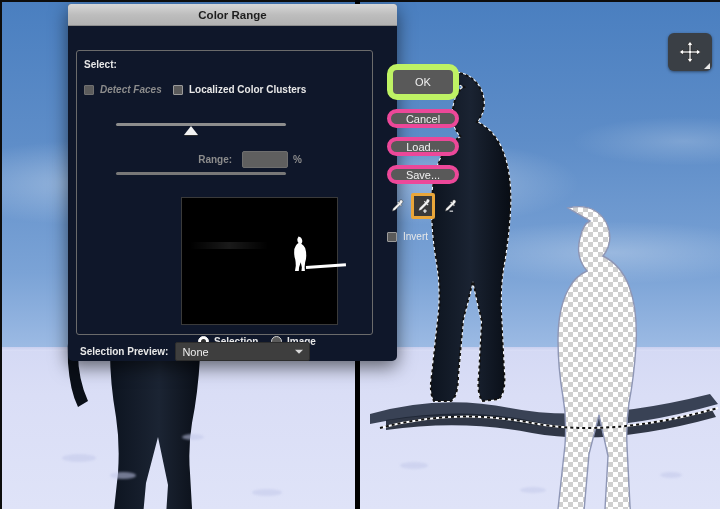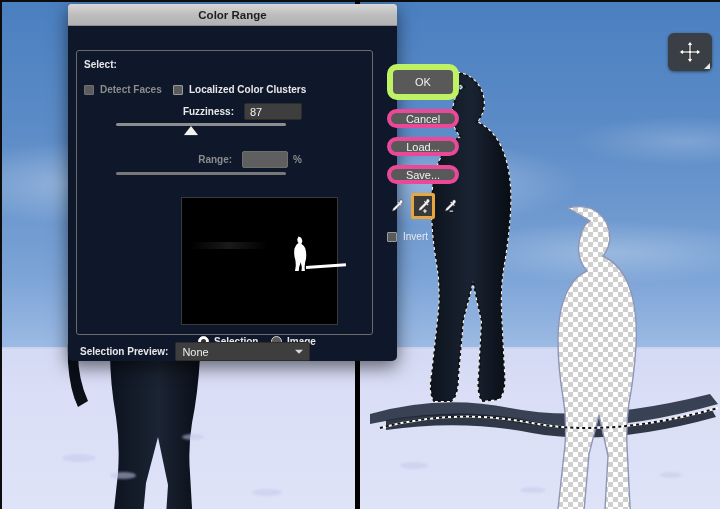--- a/index.html
+++ b/index.html
@@ -226,35 +226,29 @@
     </div>
 
     <div id="dlg-body">
 
       <div class="groupbox"></div>
 
       <div class="row" style="position:absolute;left:16px;top:33px;width:218px;">
         <span class="lbl" style="margin-right:8px;">Select:</span>
       </div>
 
-      <div class="row" style="position:absolute;left:16px;top:58px;">
+      <div class="row" style="position:absolute;left:16px;top:58px;font-style:italic;">
         <span class="cbox dim"></span>
         <span class="lbl dim">Detect Faces</span>
       </div>
       <div class="row" style="position:absolute;left:105px;top:58px;">
         <span class="cbox"></span>
         <span class="lbl">Localized Color Clusters</span>
       </div>
 
-      <div class="row" style="position:absolute;left:16px;top:77px;width:218px;justify-content:flex-end;">
-        <span class="lbl" style="margin-right:10px;">Fuzziness:</span>
-        <div class="numfield">
-          <span>87</span>
-        </div>
-      </div>
       <div style="position:absolute;left:48px;top:97px;width:170px;">
         <div class="track"></div>
         <span class="thumb" style="left:68px;top:3px;"></span>
       </div>
 
       <div class="row" style="position:absolute;left:16px;top:125px;width:218px;justify-content:flex-end;">
         <span class="lbl dim" style="margin-right:10px;">Range:</span>
         <div class="numfield dim" style="width:46px;">
           <span></span>
         </div>

